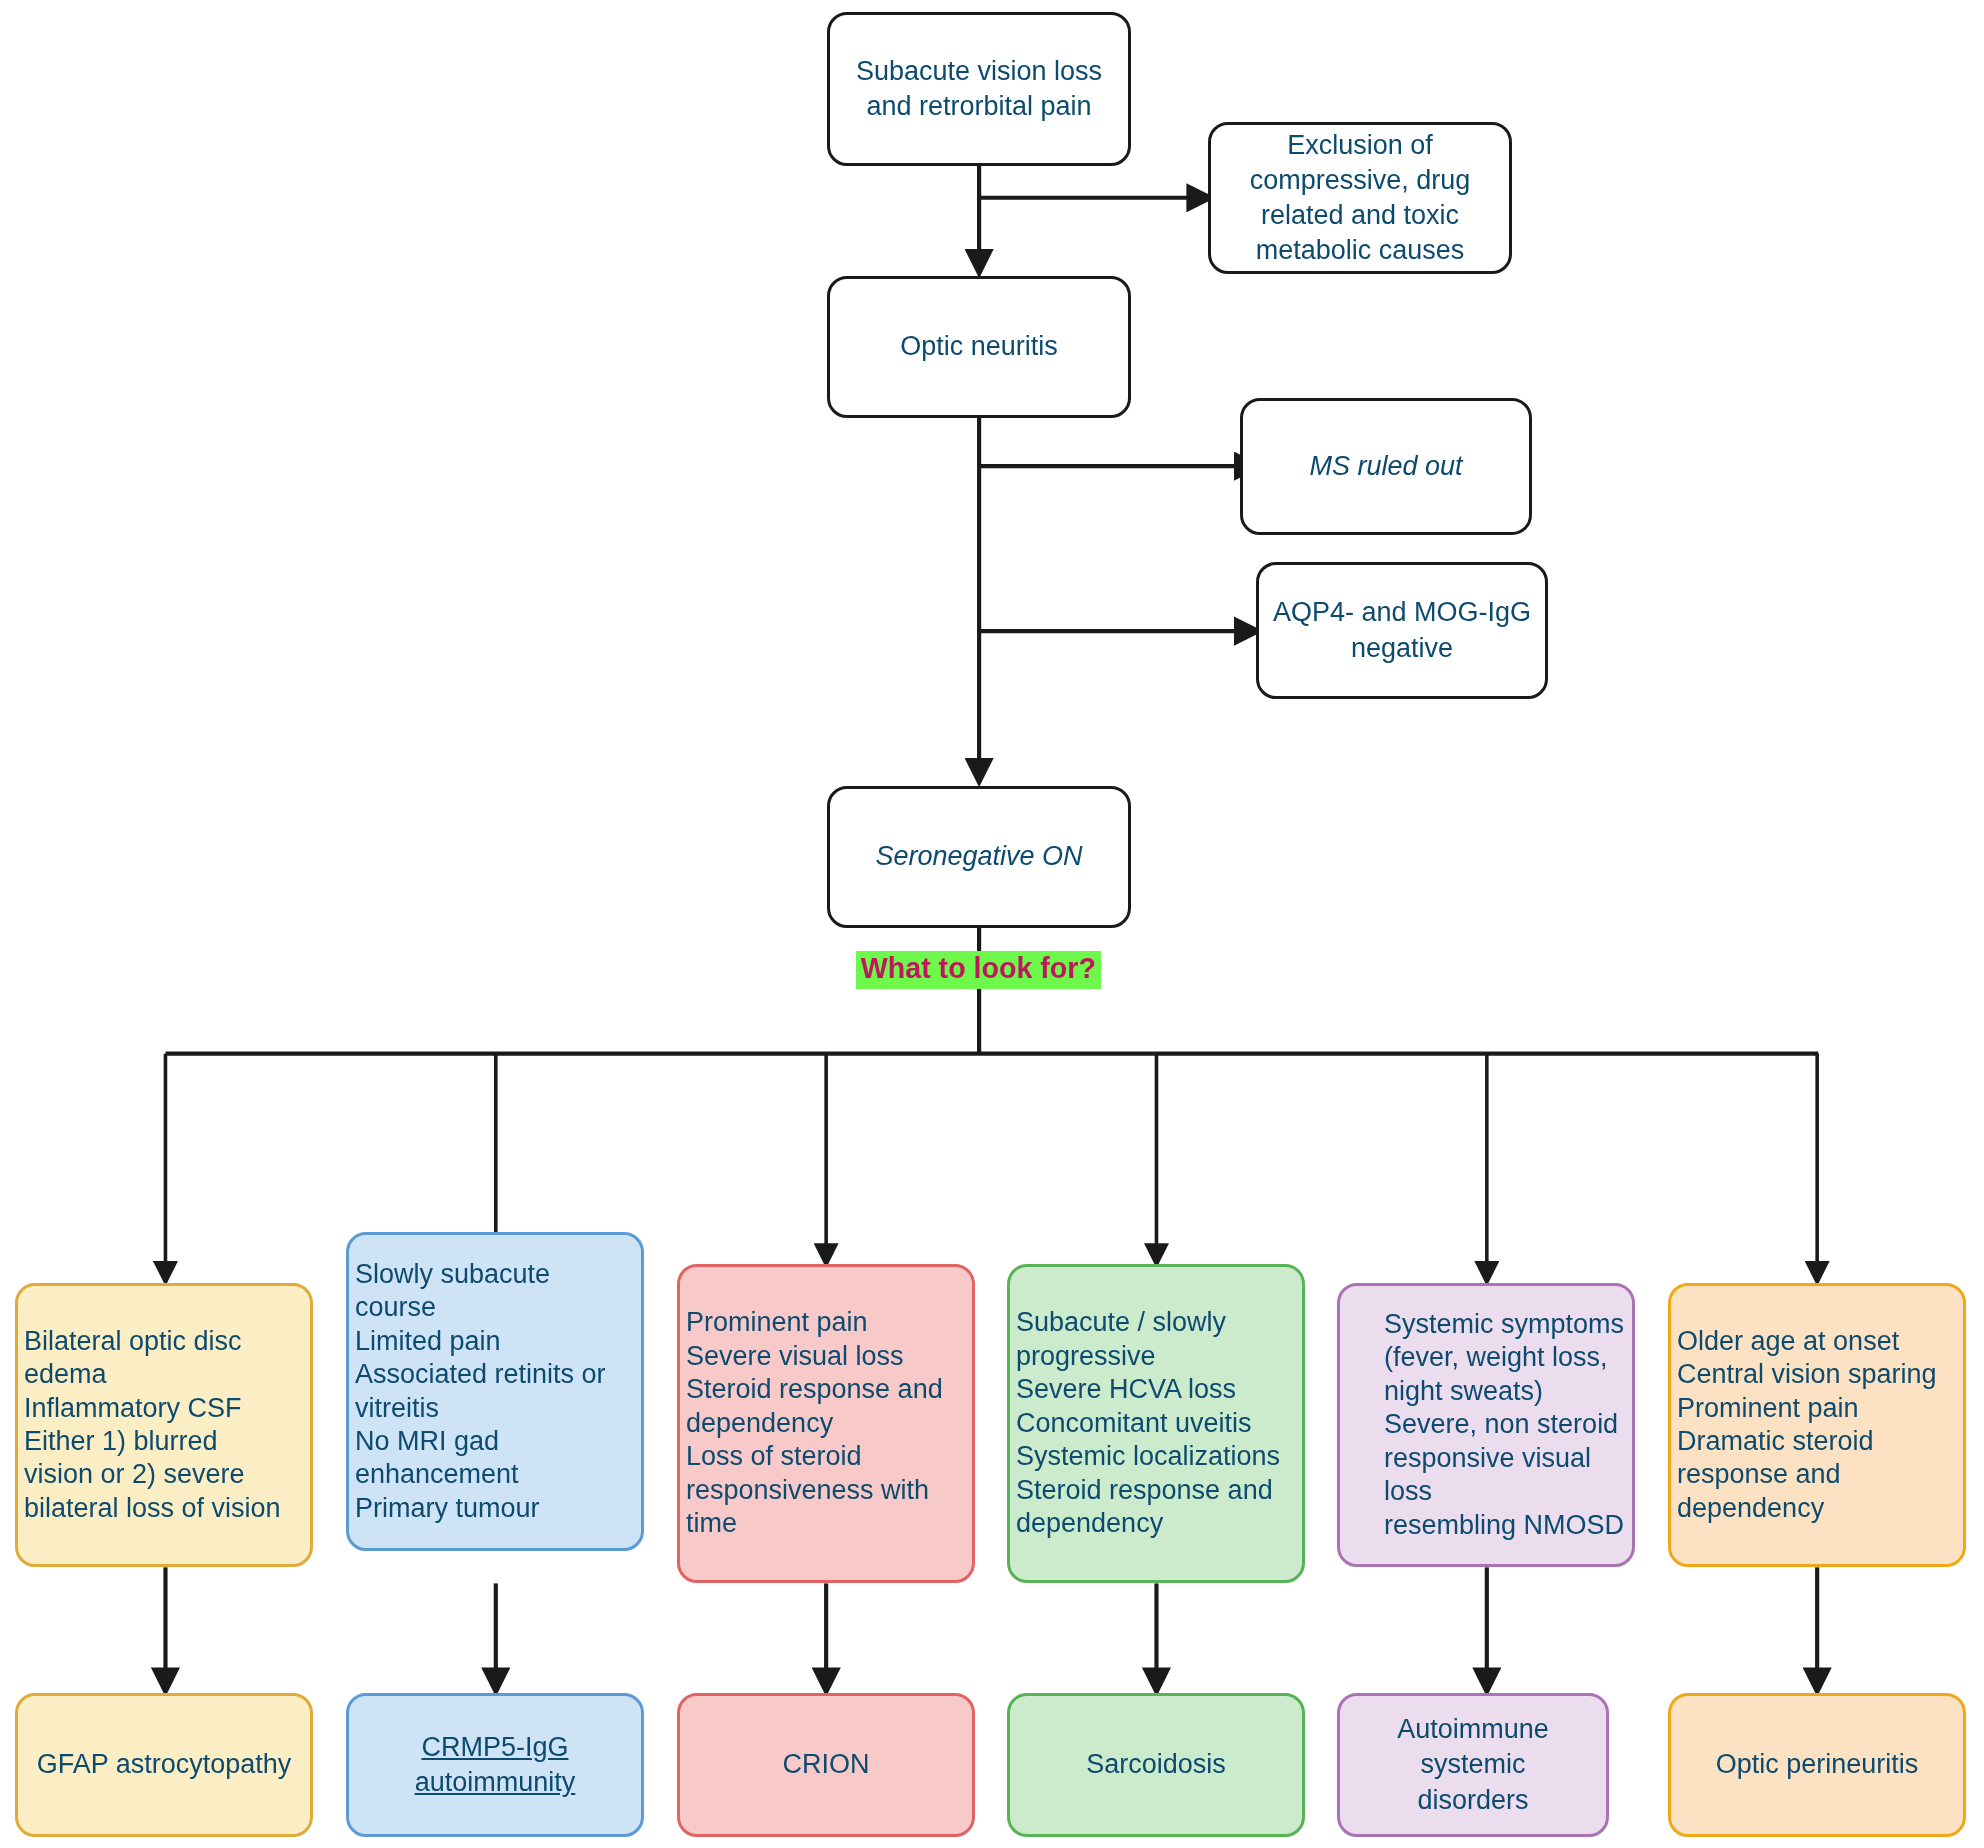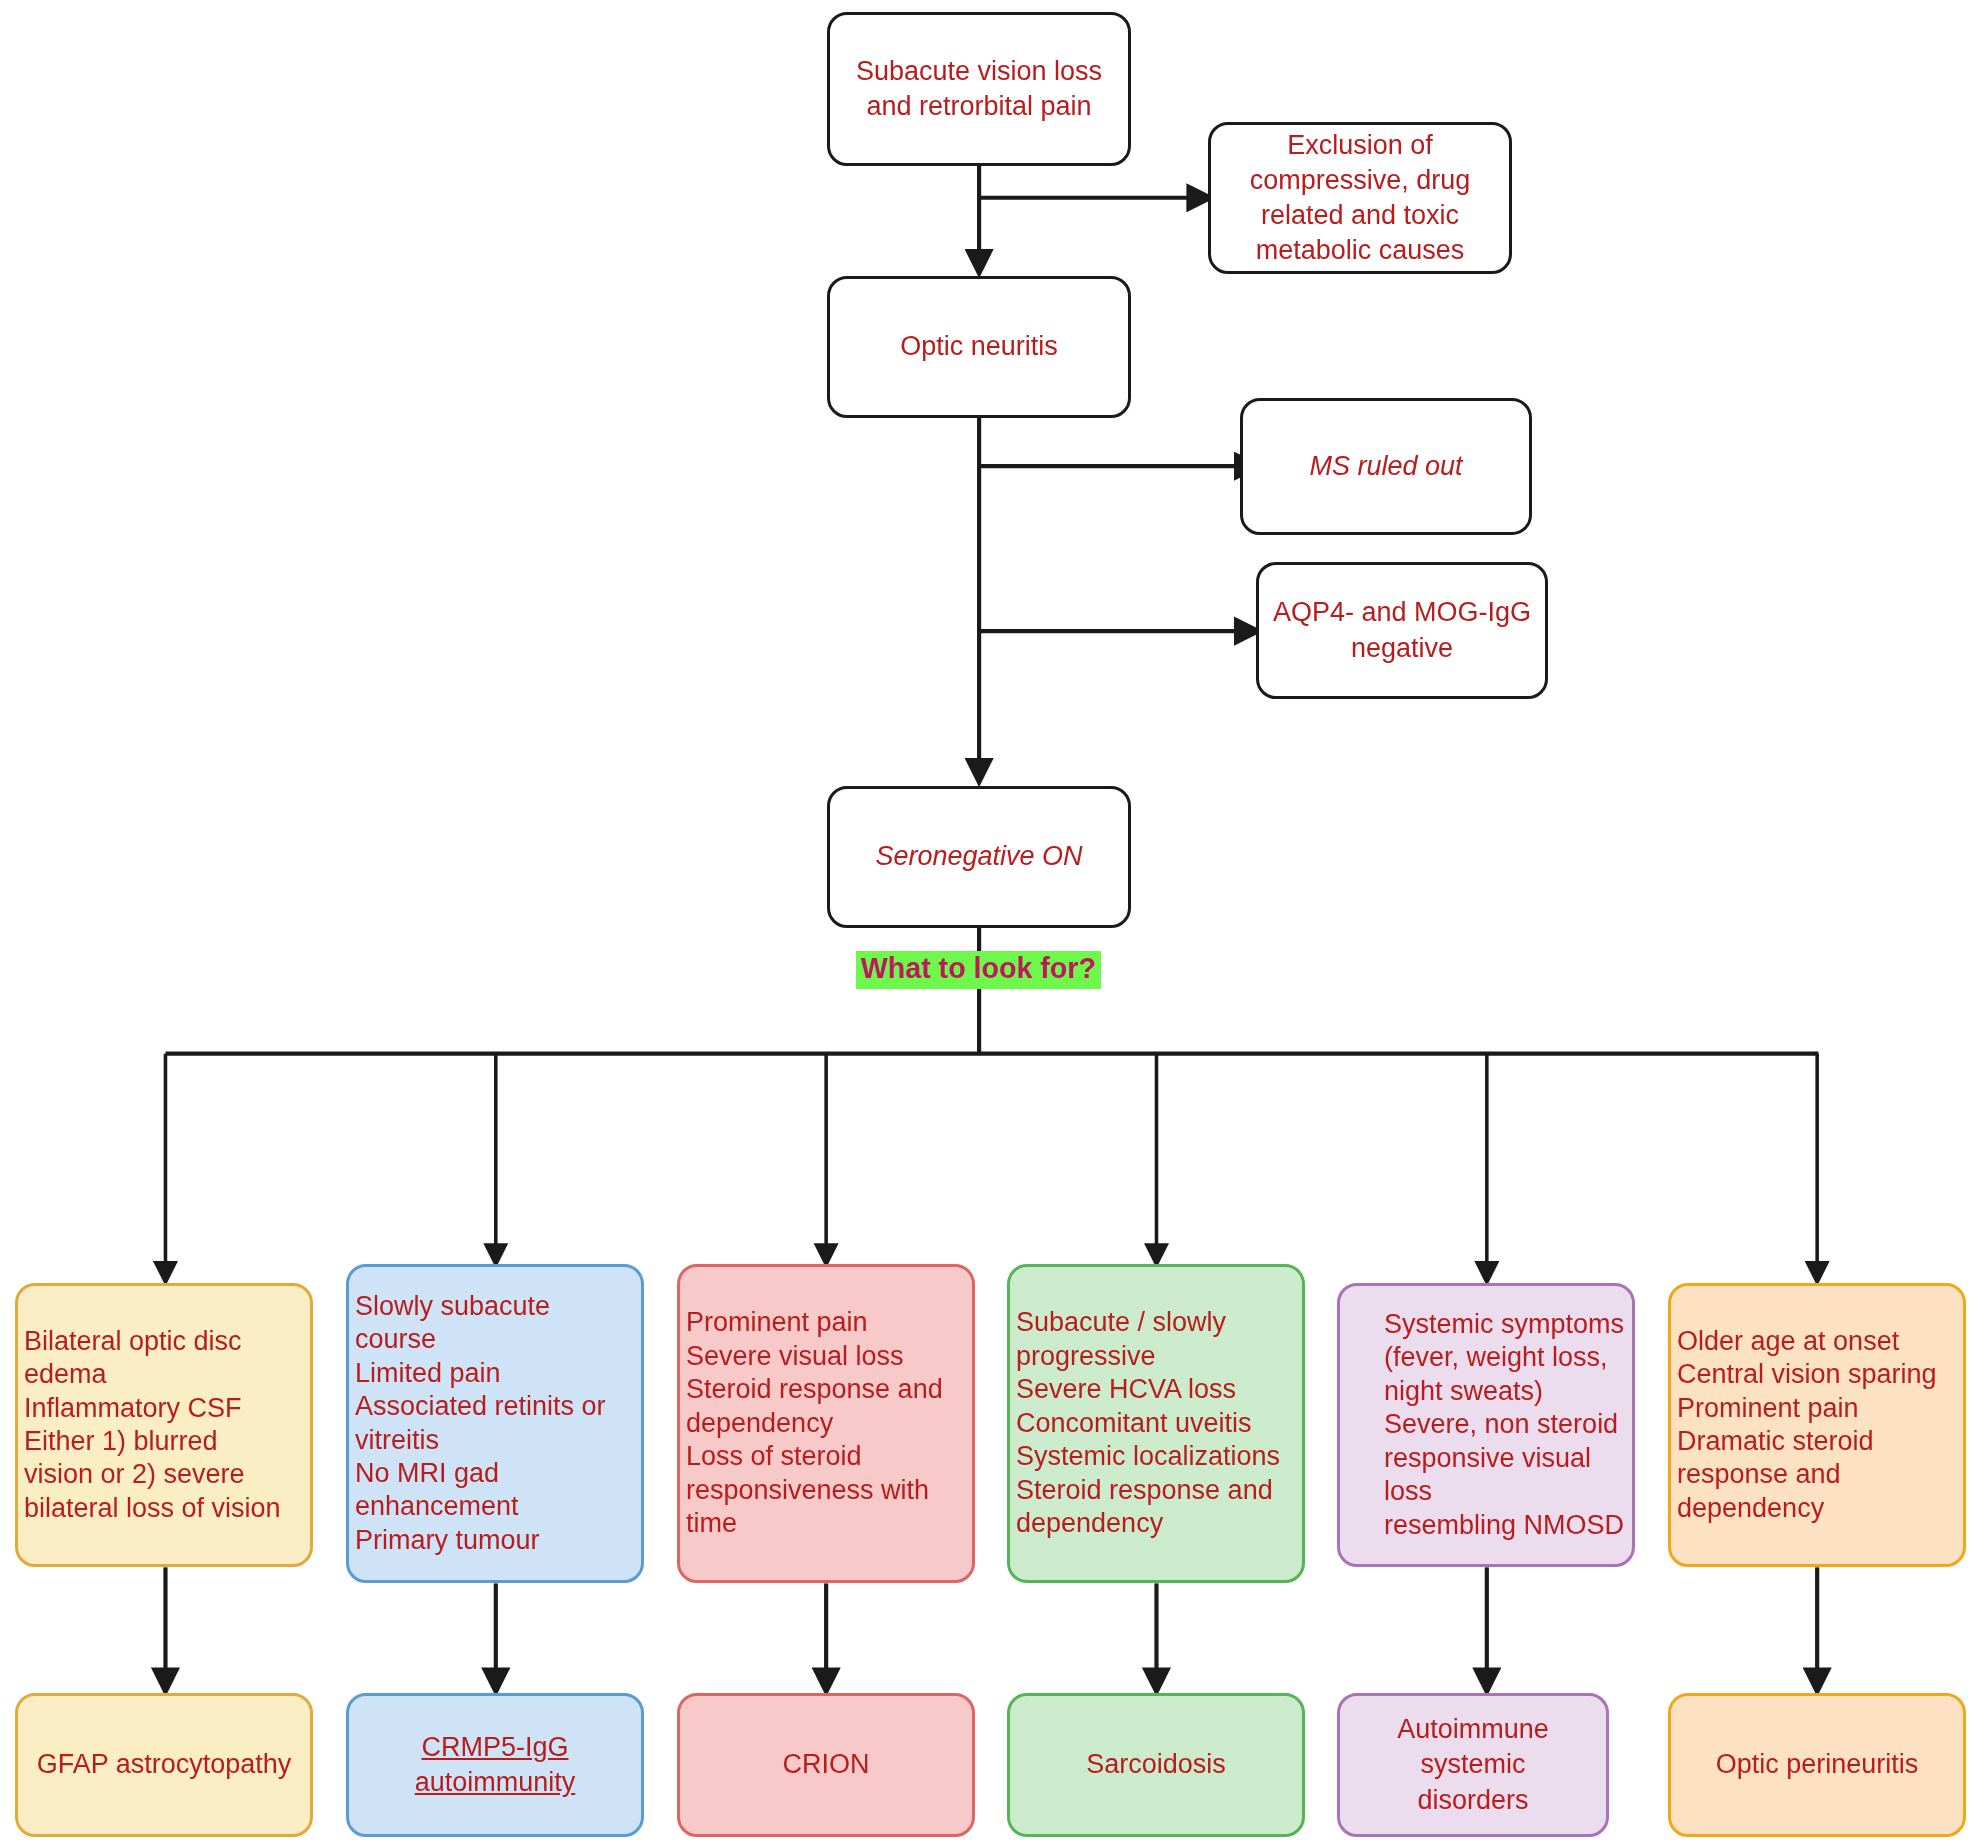--- a/index.html
+++ b/index.html
@@ -25,21 +25,21 @@
     pointer-events: none;
   }
   .node {
     position: absolute;
     box-sizing: border-box;
     border-radius: 20px;
     display: flex;
     align-items: center;
     justify-content: center;
     text-align: center;
-    color: #b91c1c;
+    color: #0c4a6e;
     line-height: 1.30;
     padding: 8.3px 13px;
   }
   .node.plain {
     background: #ffffff;
     border: 3px solid #1a1a1a;
     font-size: 27px;
   }
   .node.feature {
     border-width: 3px;
@@ -143,21 +143,21 @@
 
   <div class="node feature" style="left:15px; top:1283px; width:298px; height:284px; background:#FCEEC4; border-color:#E2A93B;">
     <span class="feature-text">Bilateral optic disc
 edema
 Inflammatory CSF
 Either 1) blurred
 vision or 2) severe
 bilateral loss of vision</span>
   </div>
 
-  <div class="node feature" style="left:346px; top:1264px; width:298px; height:319px; background:#CFE3F7; border-color:#5B9BD5;">
+  <div class="node feature" style="left:346px; top:1232px; width:298px; height:319px; background:#CFE3F7; border-color:#5B9BD5;">
     <span class="feature-text">Slowly subacute
 course
 Limited pain
 Associated retinits or
 vitreitis
 No MRI gad
 enhancement
 Primary tumour</span>
   </div>
 

